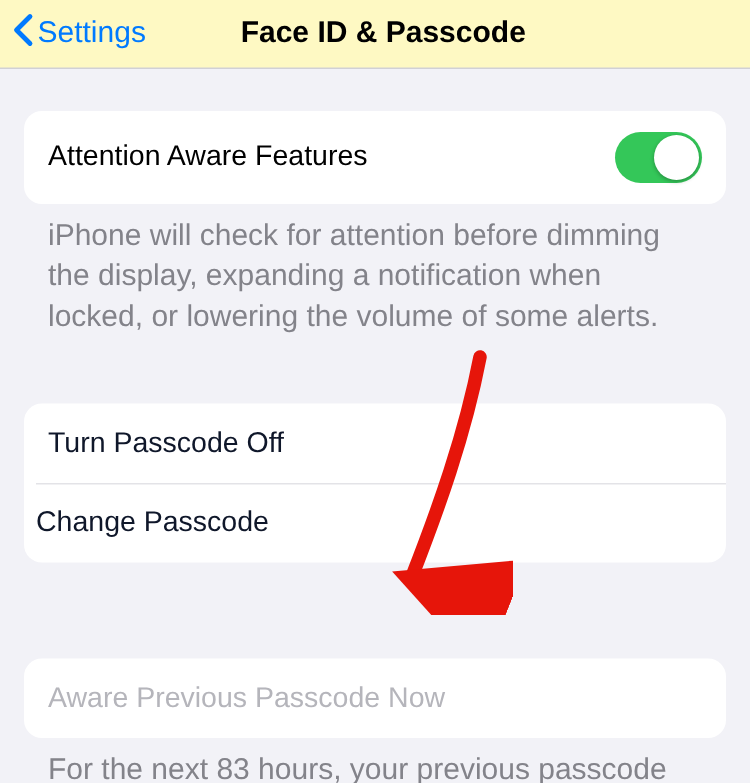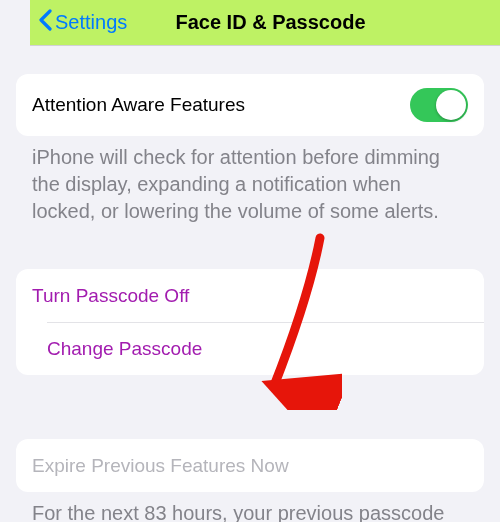--- a/index.html
+++ b/index.html
@@ -12,27 +12,26 @@
       font-family: -apple-system, BlinkMacSystemFont, "Helvetica Neue", Arial, sans-serif;
       background: #f2f2f7;
       width: 500px;
       height: 522px;
       overflow: hidden;
       position: relative;
     }
     
     .nav {
       height: 46px;
-      background: #bef264;
+      background: #fef9c3;
       border-bottom: 1px solid #d1d1d5;
       display: flex;
       align-items: center;
       position: relative;
       padding: 0 8px;
-      margin-left: 30px;
     }
     .back-btn {
       display: flex;
       align-items: center;
       color: #007aff;
       font-size: 20px;
       gap: 2px;
       cursor: pointer;
     }
     .back-btn .chev {
@@ -61,25 +60,25 @@
       display: flex;
       align-items: center;
       justify-content: space-between;
       padding: 14px 16px;
       font-size: 19px;
       color: #000;
       min-height: 53px;
     }
     .row + .row {
       border-top: 1px solid #e3e3e7;
-      margin-left: 31px;
+      margin-left: 8px;
       padding-left: 0;
     }
     .row.link {
-      color: #a21caf;
+      color: #0f172a;
     }
     .row.disabled {
       color: #b5b5bb;
     }
     
     .switch {
       width: 58px;
       height: 34px;
       background: #34c759;
       border-radius: 17px;
@@ -152,21 +151,21 @@
   <div class="row link">
     <span>Change Passcode</span>
   </div>
 </div>
 
 <div class="gap"></div>
 <div class="gap"></div>
 
 <div class="group">
   <div class="row disabled">
-    <span>Expire Previous Features Now</span>
+    <span>Aware Previous Passcode Now</span>
   </div>
 </div>
 <div class="footer">
   <span>For the next 83 hours, your previous passcode can be used to reset your new passcode if you forget it. </span><span class="learn">Learn More…</span>
 </div>
 
 <svg class="arrow" width="90" height="180">
   <defs>
     <marker id="ahead" markerWidth="9" markerHeight="9" refX="4.5" refY="7.5" orient="auto">
       <path d="M0,0 L9,0 L4.5,9 Z" fill="#e6150a"></path>

